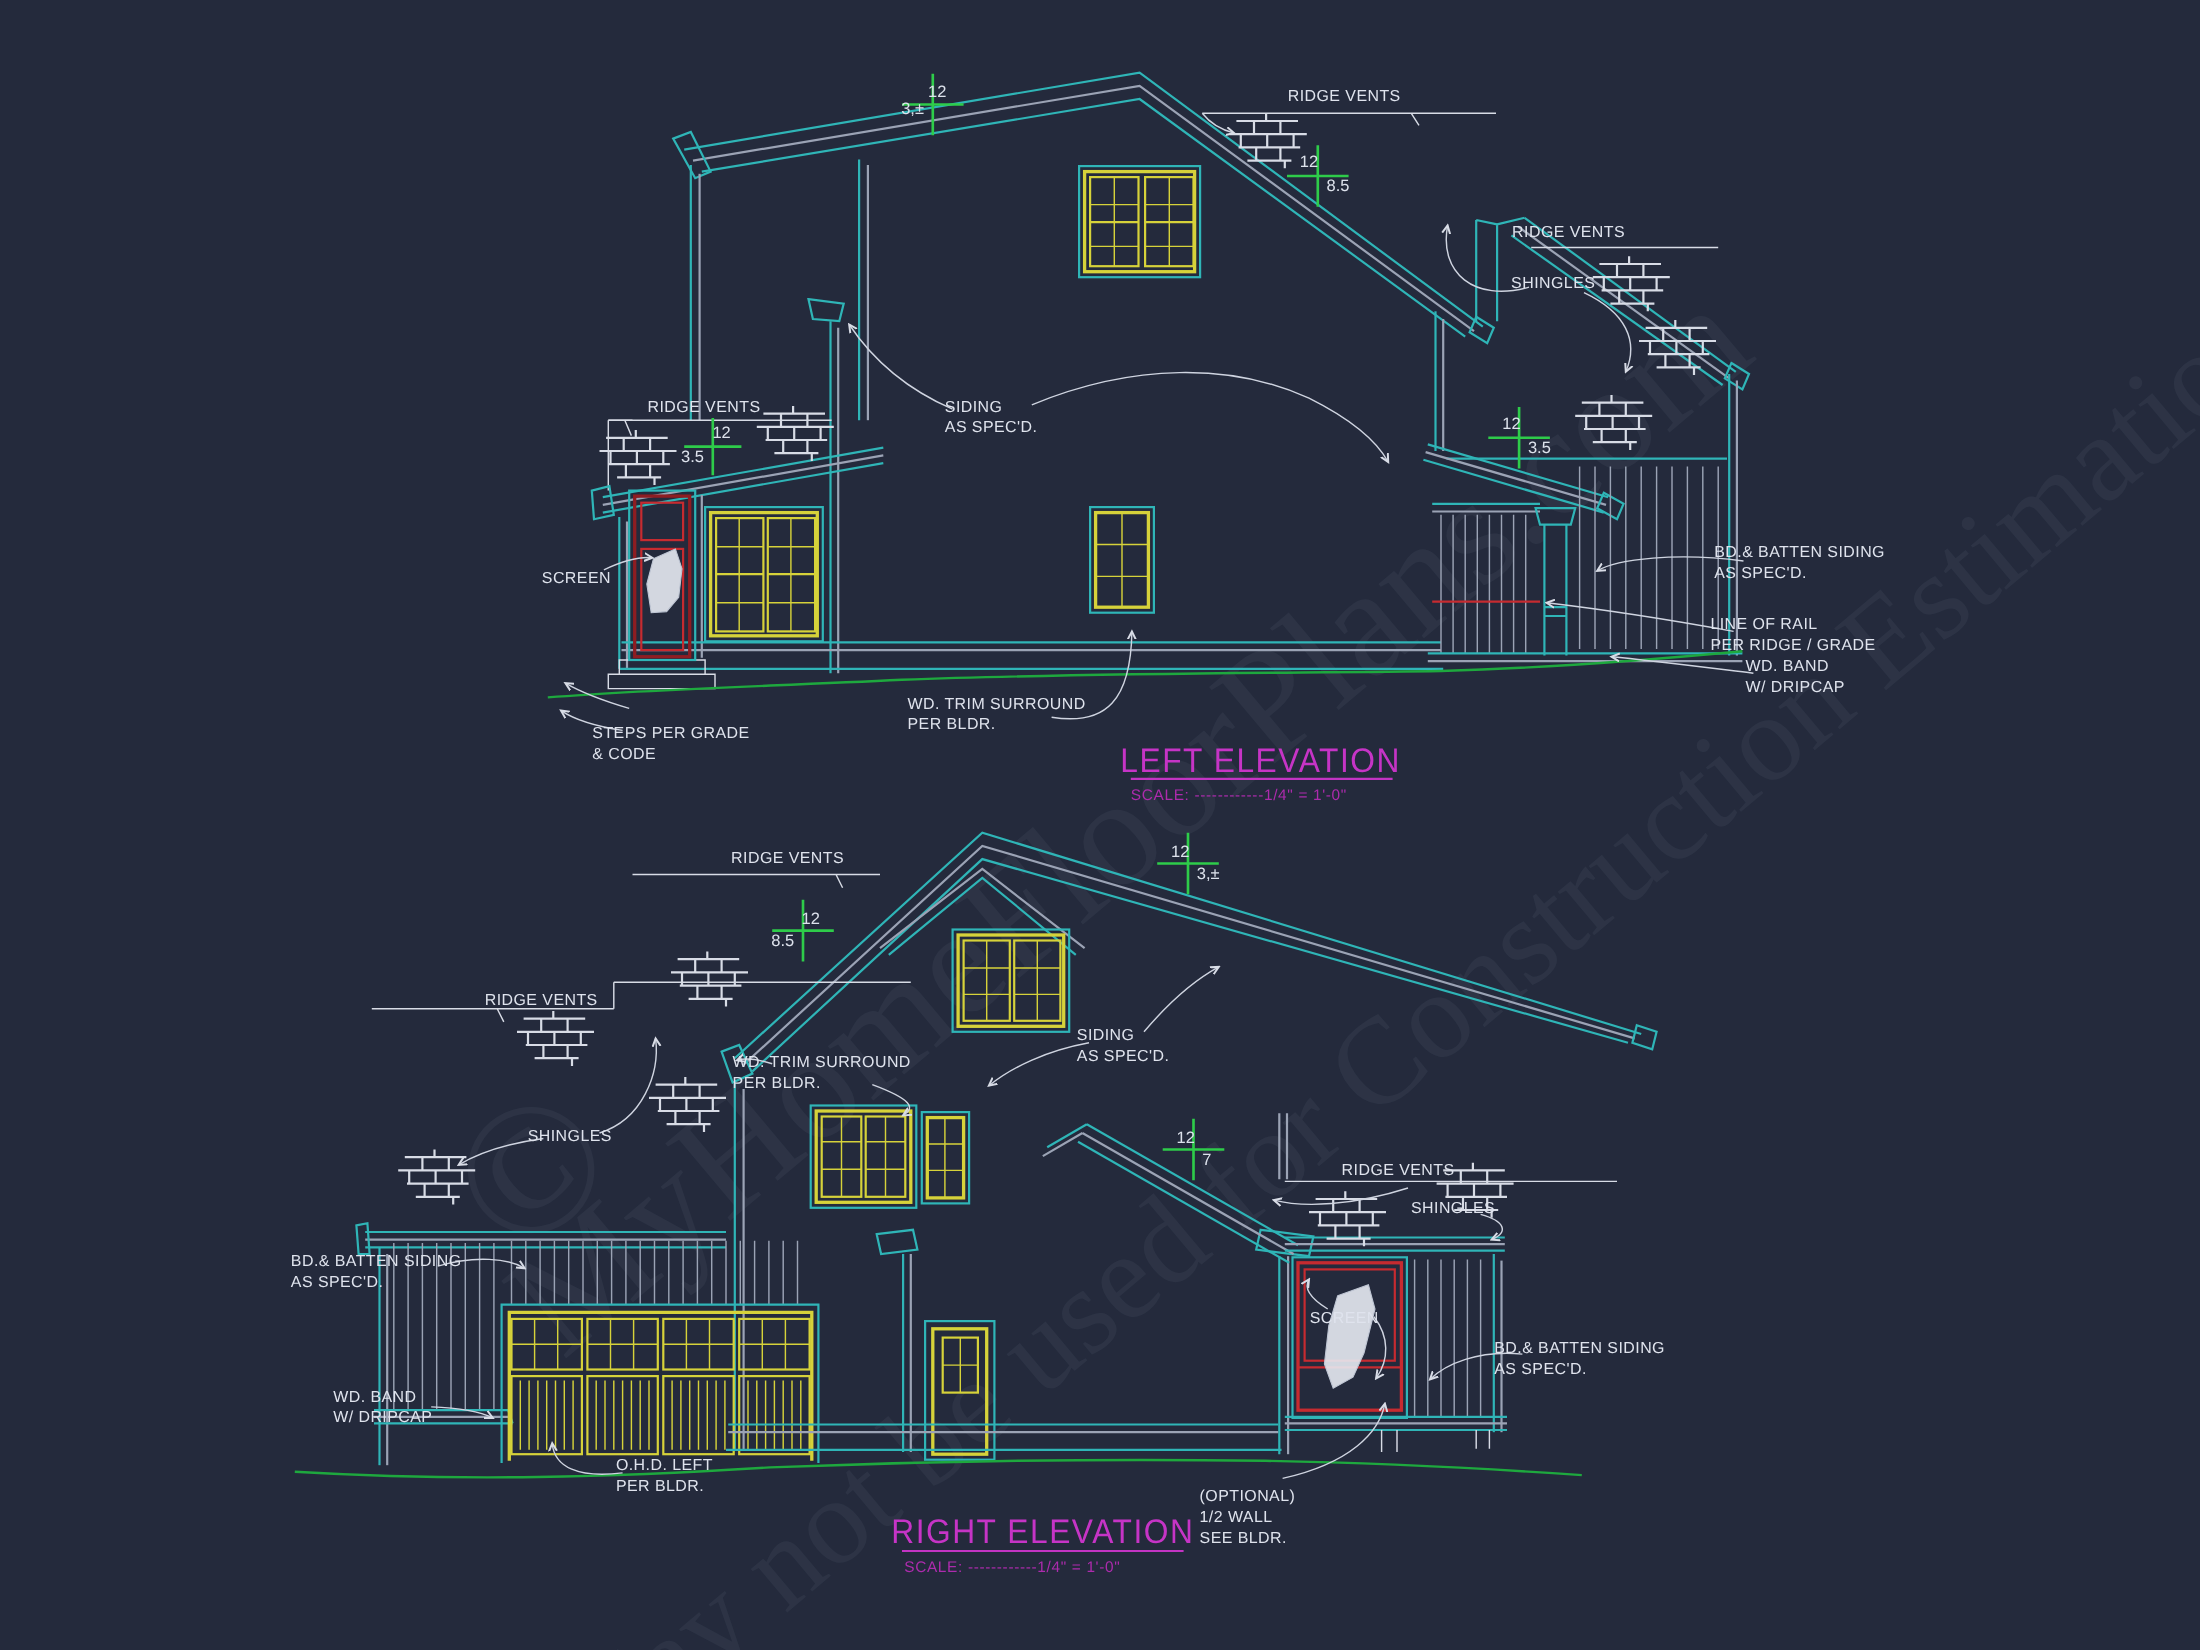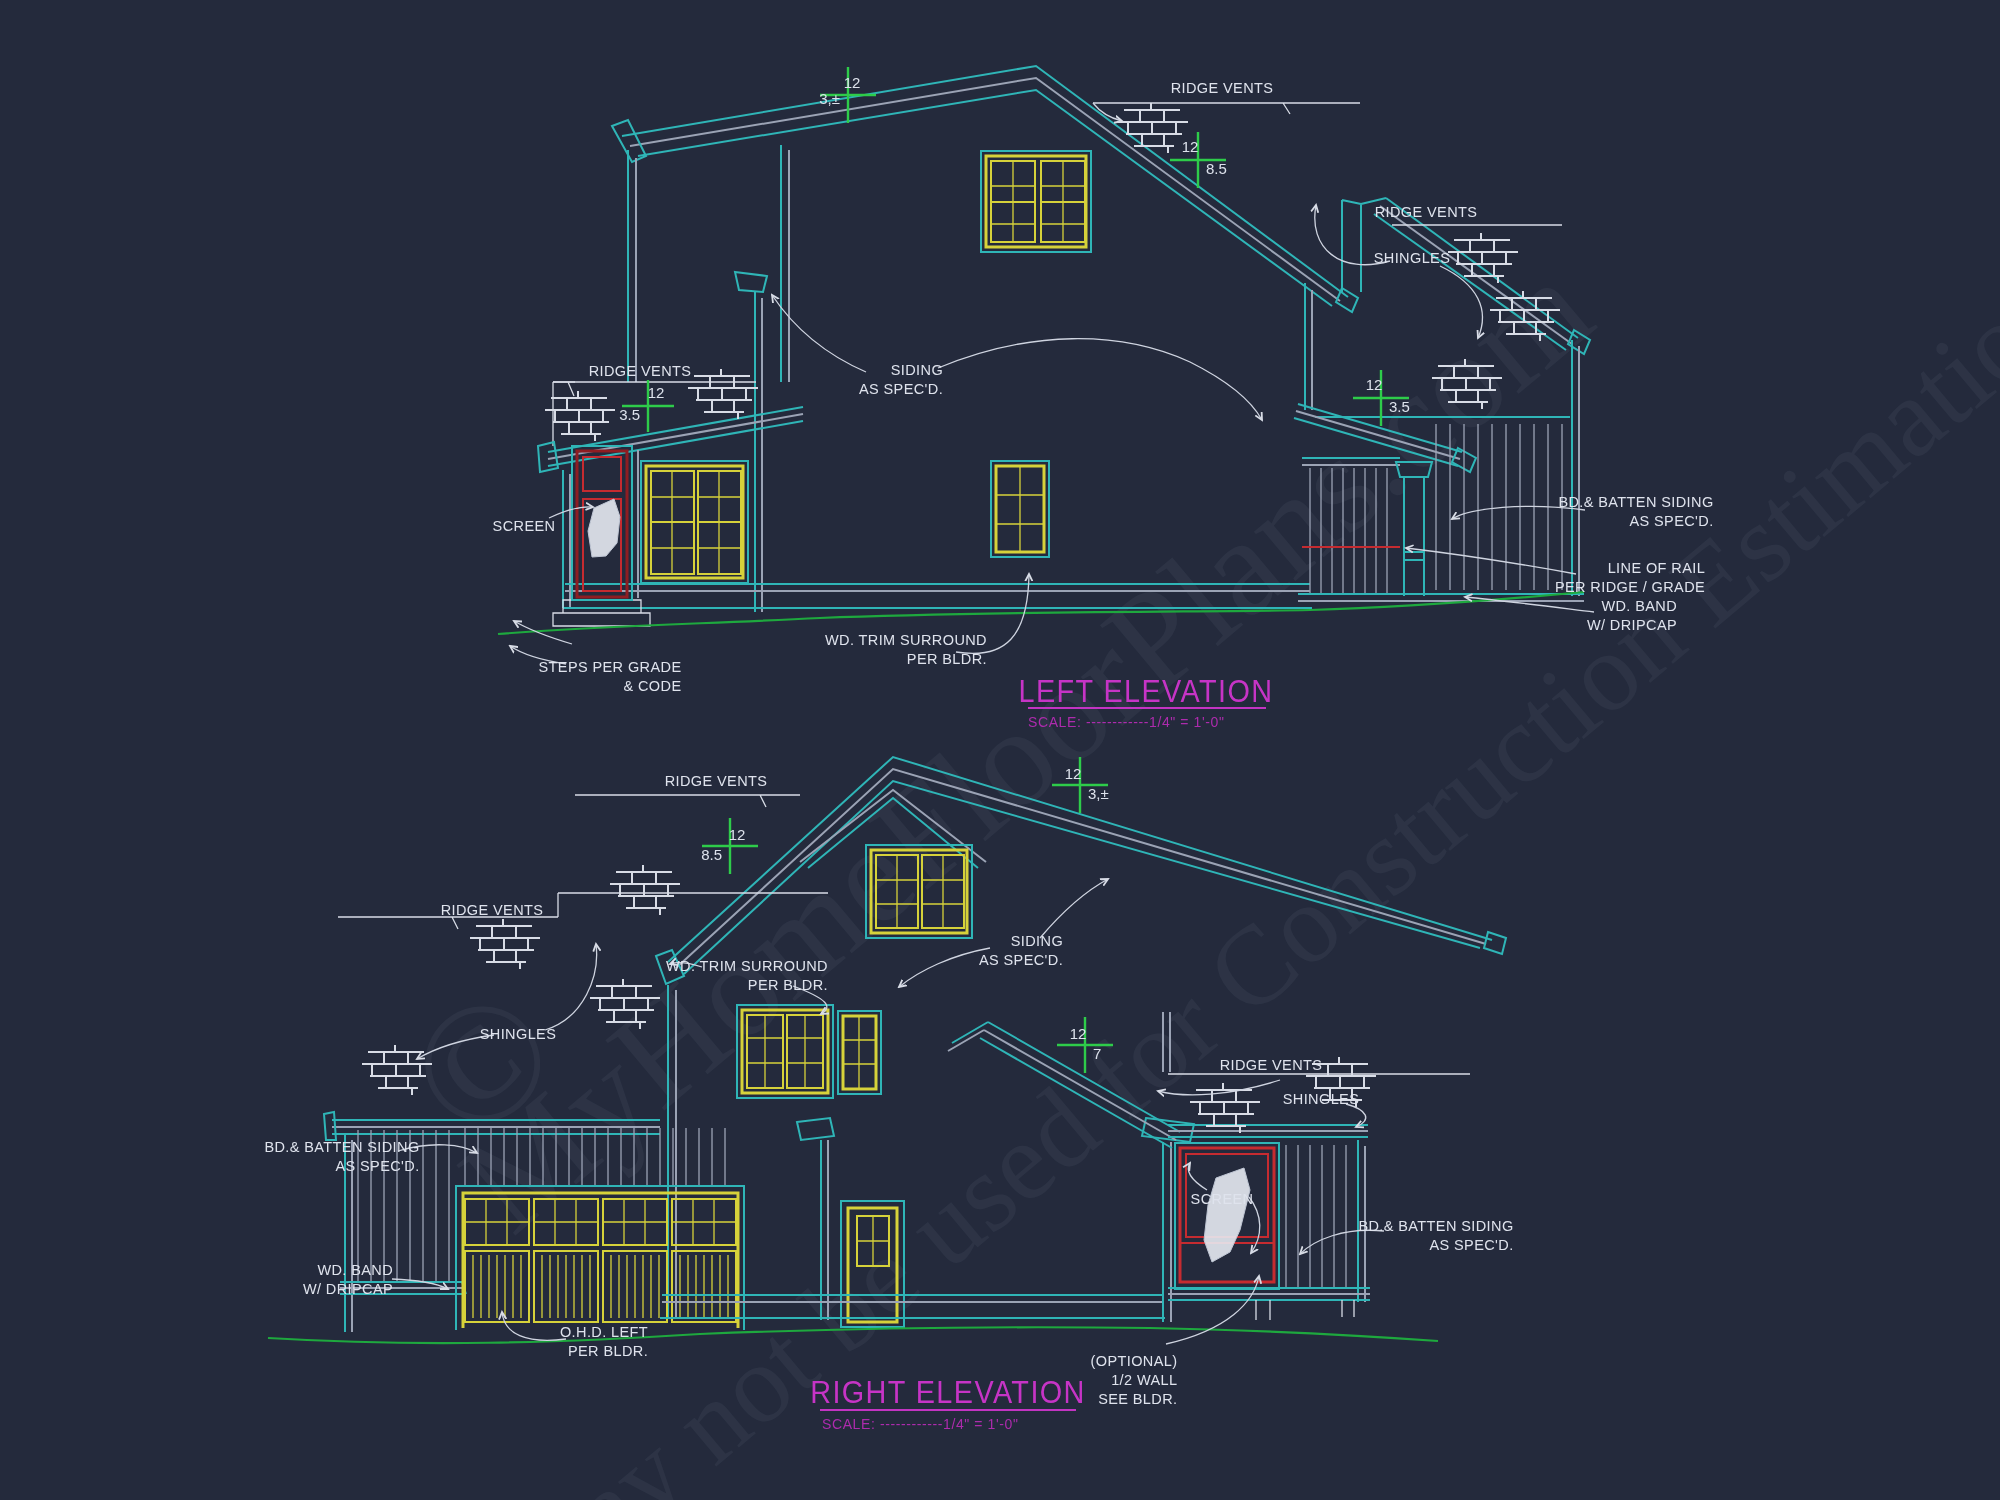--- a/index.html
+++ b/index.html
@@ -20,21 +20,21 @@
   .gn{stroke:#1ea83e;stroke-width:2.2;}
   .mk{stroke:#2ecc4a;stroke-width:2.4;}
   .mg{stroke:#c334c3;}
   .sw1{stroke-width:1.3;}
   .sw3{stroke-width:3;}
   .ldr{stroke:#cfd4e0;stroke-width:1.3;}
   .scr{fill:#e7eaf2;fill-opacity:.9;stroke:#bfc6d4;stroke-width:1;}
   .st{fill:#dde2ec;font-family:"Liberation Sans",sans-serif;font-size:15px;stroke:none;}
   
   .lbl{position:absolute;z-index:3;color:#dfe3ed;font-size:14.5px;letter-spacing:.4px;
-       text-align:right;white-space:pre-line;line-height:1.3;
+       text-align:left;white-space:pre-line;line-height:1.3;
        transform:translate(-50%,-50%);}
   .title{position:absolute;z-index:3;color:#c634c6;font-size:31px;letter-spacing:1.5px;
        white-space:nowrap;transform:translate(-50%,-50%) scaleX(.93);}
   .scaletxt{position:absolute;z-index:3;color:#ad2bad;font-size:14px;letter-spacing:.6px;
        white-space:pre;}
 </style>
 </head>
 <body>
 
 <div id="canvas">

